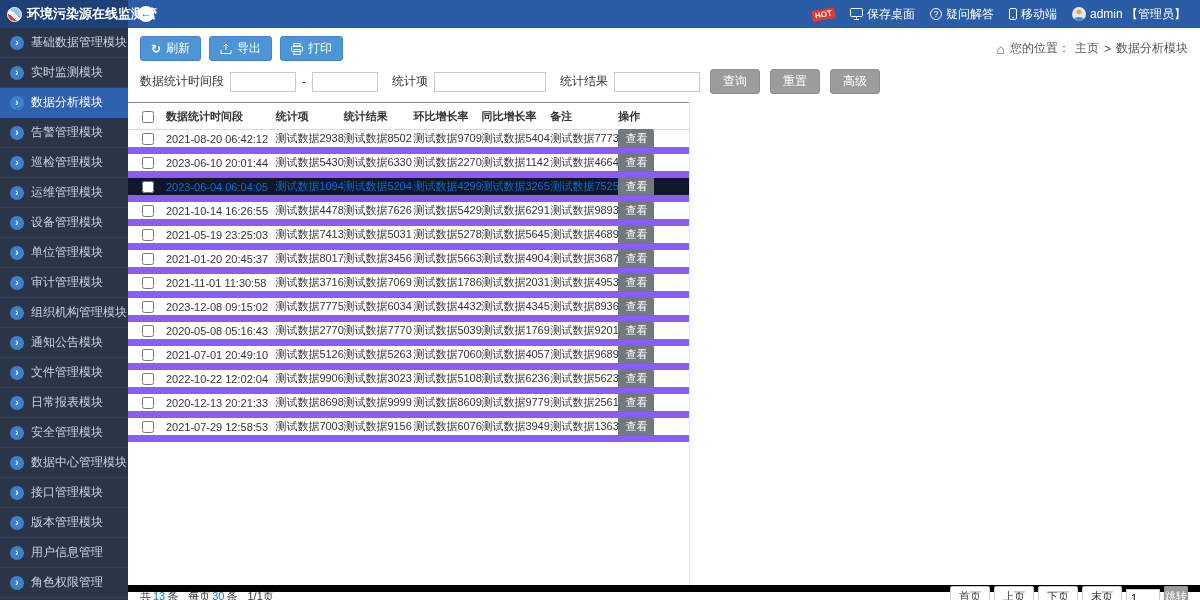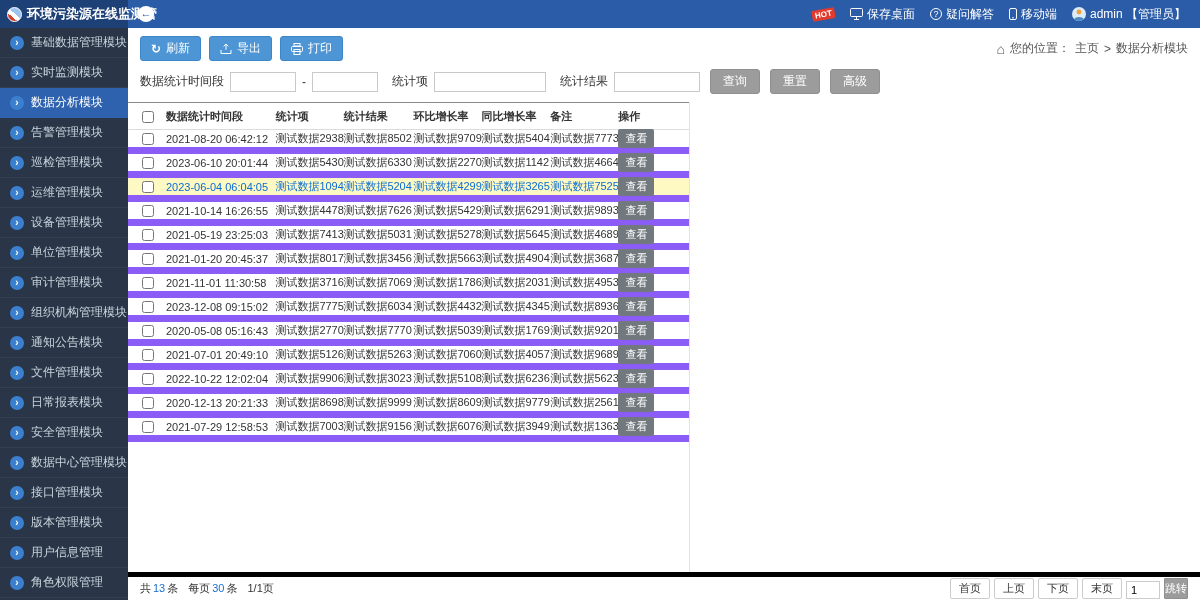--- a/index.html
+++ b/index.html
@@ -29,35 +29,35 @@
 .home-ico{font-size:14px;line-height:12px;color:#555}
 
 .filter-row{display:flex;align-items:center;gap:6px;padding:2px 12px 8px}
 .f-input{height:20px;border:1px solid #c9c9c9;background:#fff;padding:0 4px;font-size:12px;font-family:inherit}
 .w-date{width:66px}.w-item{width:112px}.w-result{width:86px}
 .btn-gray{background:#9c9c9c;border:1px solid #8f8f8f;color:#fff;font-size:12px;padding:3px 12px;border-radius:3px;margin-left:4px;cursor:pointer;font-family:inherit}
 
 .table-wrap{flex:1;width:562px;border-right:1px solid #e3e3e3;overflow:hidden;font-size:11px}
 .thead{display:flex;align-items:center;height:28px;border-top:1px solid #8a8a8a;border-bottom:1px solid #dcdcdc;font-weight:bold}
 .tr{display:flex;align-items:center;height:24px;border-bottom:7px solid #8b5cf6}
-.tr.hl{background:#fef9c3}
+.tr.hl{background:#0f172a}
 .tr.hl .td{color:#0a6cd6}
 .td{padding-left:4px;white-space:nowrap}
 .c-cb{width:34px;padding-left:14px}
 .c-time{width:110px}
 .c-item{width:68px}
 .c-result{width:70px}
 .c-mom{width:68px}
 .c-yoy{width:69px}
 .c-note{width:68px}
 .c-op{width:75px}
 input[type=checkbox]{width:12px;height:12px;margin:0;vertical-align:middle}
 .btn-view{background:#71787e;color:#fff;border:none;border-radius:2px;padding:2px 7px;font-size:11px;cursor:pointer;font-family:inherit}
 
-.footer-row{height:28px;border-top:5px solid #000000;display:flex;align-items:center;padding:0 12px;color:#333;font-size:11px}
+.footer-row{height:15px;border-top:7px solid #000000;display:flex;align-items:center;padding:0 12px;color:#333;font-size:11px}
 .footer-left span{margin-right:2px}
 .gap{margin-left:8px}
 .blue{color:#1a6fc9}
 .footer-right{margin-left:auto;display:flex;align-items:flex-end;gap:4px}
 .pg-btn{background:#fff;border:1px solid #ccc;border-radius:2px;padding:2px 8px;font-size:11px;color:#333;cursor:pointer;font-family:inherit}
 .jump-input{width:34px;height:18px;border:1px solid #ccc;padding:0 4px;font-size:11px;font-family:inherit}
 .btn-jump{background:#9c9c9c;border:1px solid #8f8f8f;color:#fff;border-radius:1px;padding:2px 0;font-size:11px;cursor:pointer;font-family:Liberation Serif, serif}
 svg{display:block}
 </style>
 </head>

